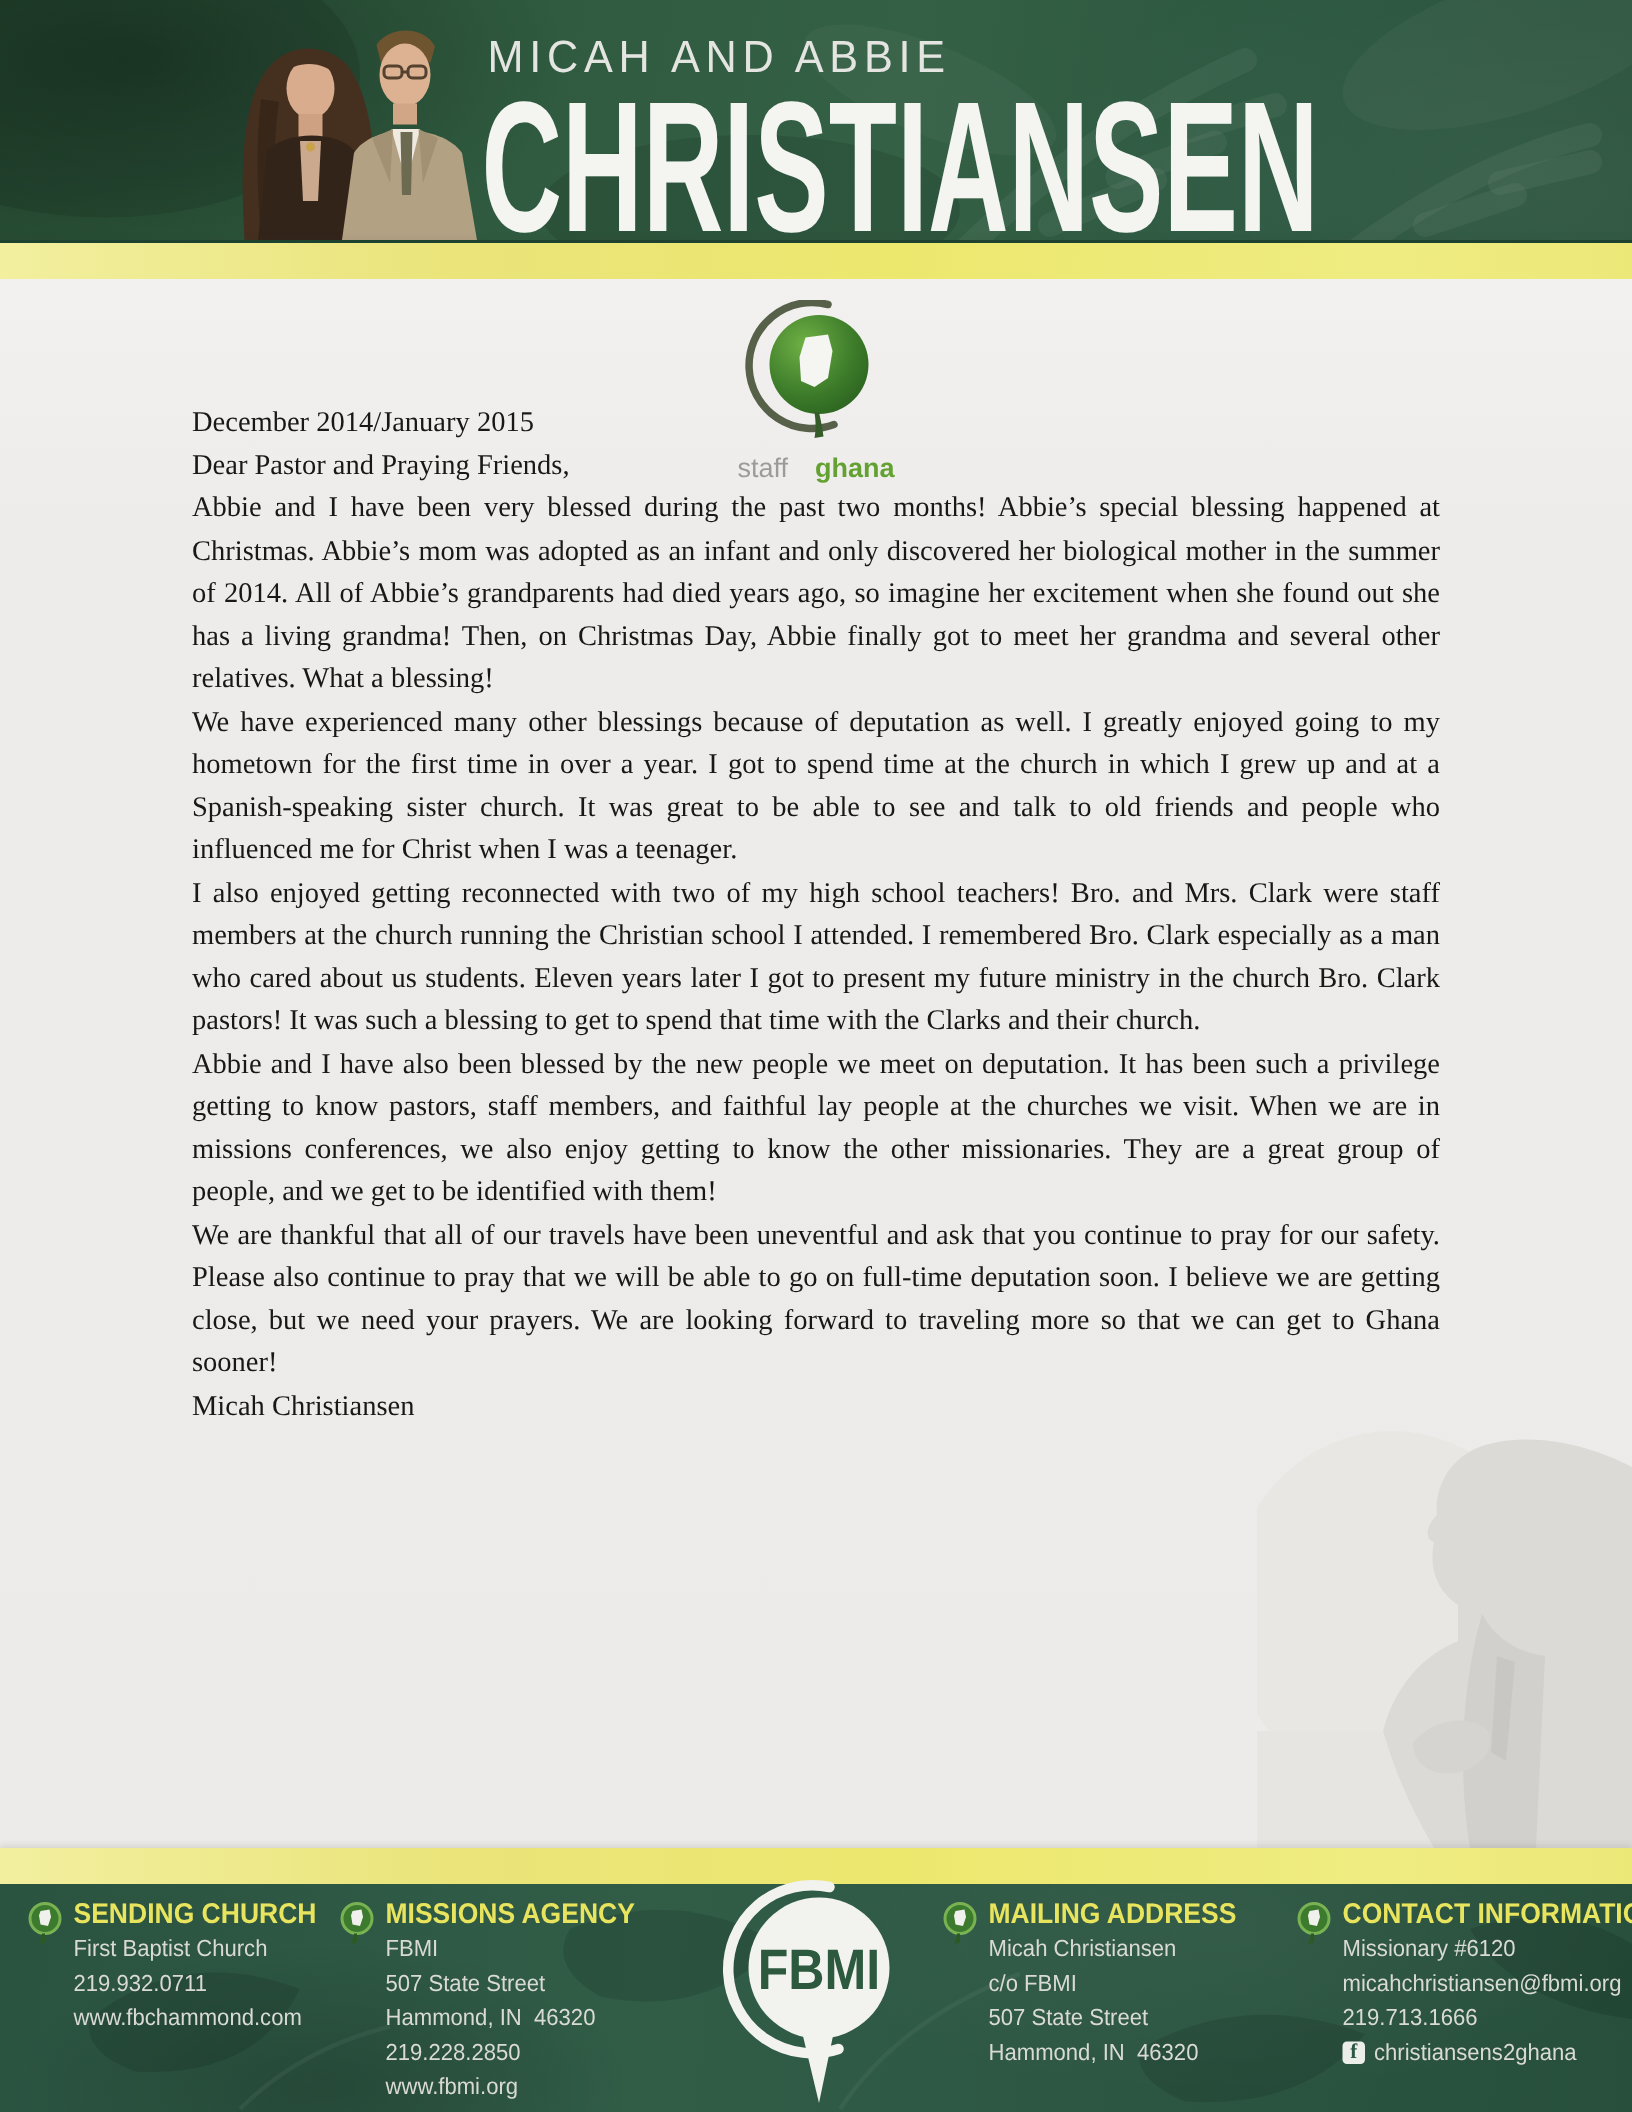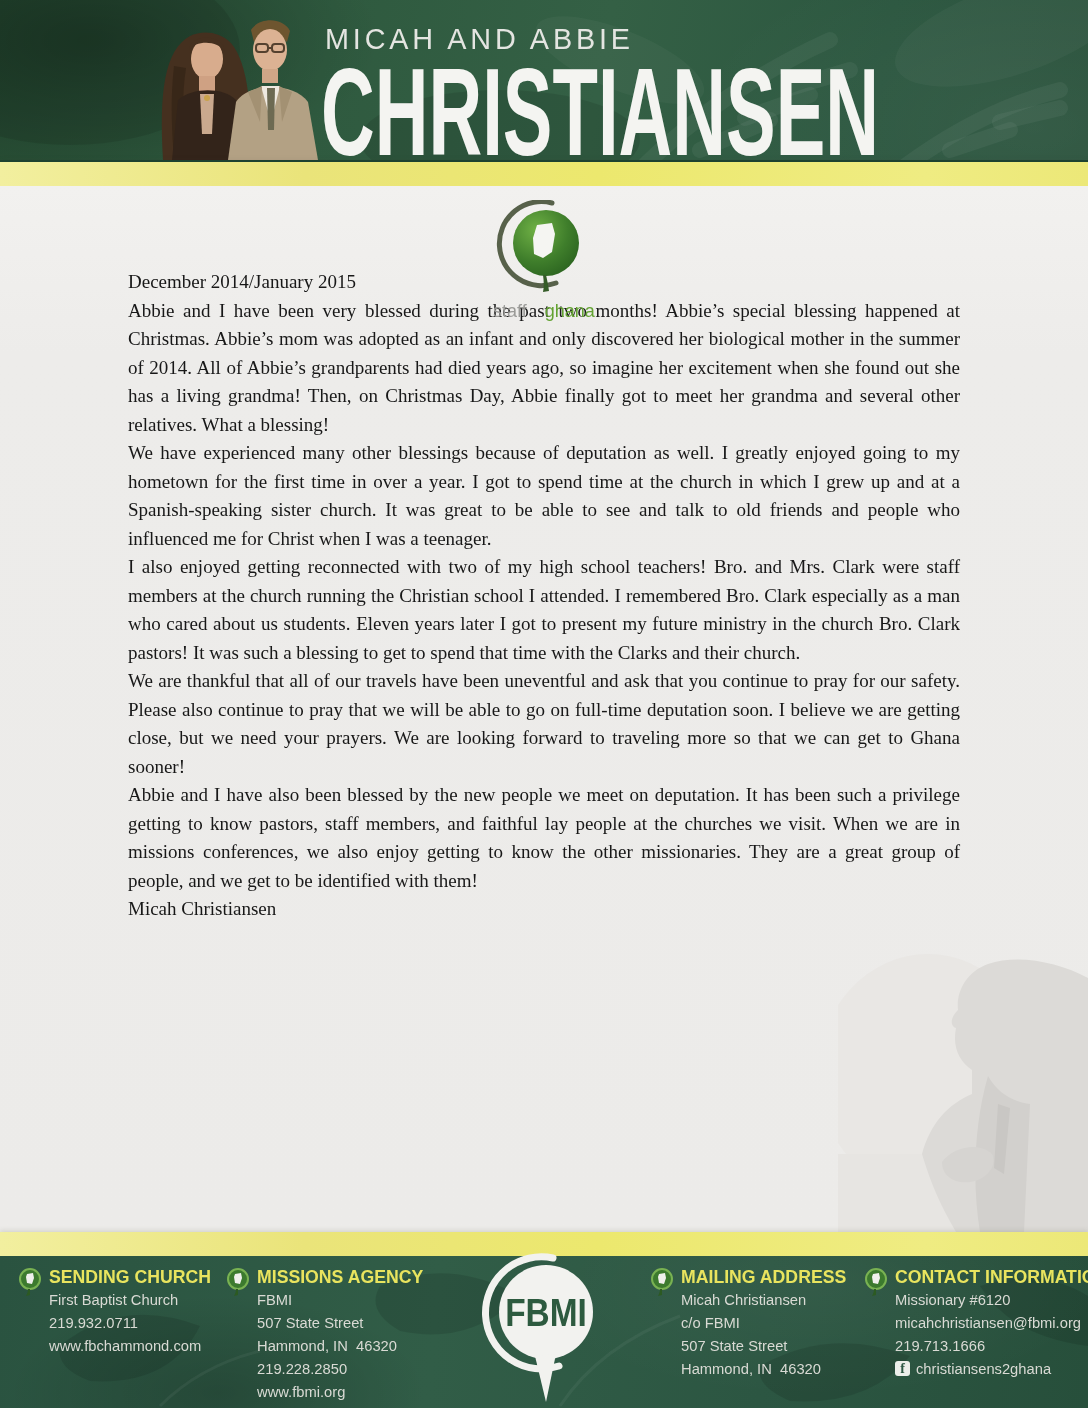--- a/index.html
+++ b/index.html
@@ -35,21 +35,21 @@
   .date{margin:0 0 62px 0;font-family:Liberation Serif, serif;}
   .salutation{margin:0 0 21px 0;}
   .para{text-align:justify;margin:0 0 20px 0;}
   .closing{margin:0 0 19px 0;}
   .watermark{position:absolute;right:0;top:758px;width:250px;height:288px;pointer-events:none;}
 
   
   .tg-logo{position:absolute;left:50%;top:14px;transform:translateX(-50%);width:140px;text-align:center;}
   .tg-text{font-family:"Liberation Sans",sans-serif;font-size:18px;margin-top:-4px;white-space:nowrap;}
   .tg-team{color:#9b9b98;}
-  .tg-ghana{color:#63a232;font-weight:normal;margin-left:18px;}
+  .tg-ghana{color:#63a232;font-weight:bold;margin-left:18px;}
 
   
   .footer-green{position:absolute;top:1256px;left:0;width:1088px;height:152px;
     background:
       radial-gradient(ellipse 300px 140px at 20% 90%, rgba(0,0,0,.18), transparent 70%),
       radial-gradient(ellipse 420px 160px at 75% 20%, rgba(255,255,255,.04), transparent 70%),
       linear-gradient(95deg,#2a5340 0%,#315d47 40%,#2c5642 70%,#274f3b 100%);
     background-color:#2d5743;}
   .footer-green svg.decor{position:absolute;top:0;left:0;width:100%;height:100%;}
   .f-col{position:absolute;top:10px;display:flex;gap:7px;align-items:flex-start;}
@@ -147,25 +147,26 @@
         <circle cx="62" cy="43" r="33" fill="url(#gg)"></circle>
         <path d="M53 25 L68 23 L71 34 L68 52 L59 58 L50 54 L49 38 Z" fill="#f5f5f2"></path>
         <path d="M59 75 C60 82 60 87 59 92 L65 91 C64 84 63 79 62 75 Z" fill="#355c28"></path>
       </svg>
       <div class="tg-text">
         <span class="tg-team">staff</span><span class="tg-ghana">ghana</span>
       </div>
     </div>
 
     <p class="date">December 2014/January 2015</p>
+    <p class="salutation">Dear Pastor and Praying Friends,</p>
     <p class="para">Abbie and I have been very blessed during the past two months! Abbie’s special blessing happened at Christmas. Abbie’s mom was adopted as an infant and only discovered her biological mother in the summer of 2014. All of Abbie’s grandparents had died years ago, so imagine her excitement when she found out she has a living grandma! Then, on Christmas Day, Abbie finally got to meet her grandma and several other relatives. What a blessing!</p>
     <p class="para">We have experienced many other blessings because of deputation as well. I greatly enjoyed going to my hometown for the first time in over a year. I got to spend time at the church in which I grew up and at a Spanish-speaking sister church. It was great to be able to see and talk to old friends and people who influenced me for Christ when I was a teenager.</p>
     <p class="para">I also enjoyed getting reconnected with two of my high school teachers! Bro. and Mrs. Clark were staff members at the church running the Christian school I attended. I remembered Bro. Clark especially as a man who cared about us students. Eleven years later I got to present my future ministry in the church Bro. Clark pastors! It was such a blessing to get to spend that time with the Clarks and their church.</p>
+    <p class="para">Abbie and I have also been blessed by the new people we meet on deputation. It has been such a privilege getting to know pastors, staff members, and faithful lay people at the churches we visit. When we are in missions conferences, we also enjoy getting to know the other missionaries. They are a great group of people, and we get to be identified with them!</p>
     <p class="para">We are thankful that all of our travels have been uneventful and ask that you continue to pray for our safety. Please also continue to pray that we will be able to go on full-time deputation soon. I believe we are getting close, but we need your prayers. We are looking forward to traveling more so that we can get to Ghana sooner!</p>
-    <p class="para">Abbie and I have also been blessed by the new people we meet on deputation. It has been such a privilege getting to know pastors, staff members, and faithful lay people at the churches we visit. When we are in missions conferences, we also enjoy getting to know the other missionaries. They are a great group of people, and we get to be identified with them!</p>
     <p class="signature">Micah Christiansen</p>
   </main>
 
   <div class="stripe bottom"></div>
 
   <footer class="footer-green">
     <svg class="decor" viewBox="0 0 1088 152" preserveAspectRatio="none">
       <g fill="rgba(0,0,0,0.11)">
         <path d="M60 90 Q120 40 200 70 Q170 130 90 125 Q55 112 60 90 Z"></path>
         <path d="M380 30 Q450 0 520 40 Q470 90 400 75 Q365 55 380 30 Z"></path>
@@ -208,21 +209,21 @@
       <div>
         <div class="f-head">MISSIONS AGENCY</div>
         <div class="f-line">FBMI</div>
         <div class="f-line">507 State Street</div>
         <div class="f-line">Hammond, IN  46320</div>
         <div class="f-line">219.228.2850</div>
         <div class="f-line">www.fbmi.org</div>
       </div>
     </div>
 
-    <div class="f-col" style="left:650px;">
+    <div class="f-col" style="left:628px;">
       <svg class="pin" width="24" height="30" viewBox="0 0 24 30">
         <circle cx="12" cy="12" r="10" fill="#3c7a2e" stroke="#79b252" stroke-width="2"></circle>
         <path d="M9 7 L15 6 L16 11 L14 17 L9 16 L8 10 Z" fill="#f0f0ec"></path>
         <path d="M10 22 C10 25 9 27 8 29 L12 28 C12 25 12 23 12 22 Z" fill="#2c5a22"></path>
       </svg>
       <div>
         <div class="f-head">MAILING ADDRESS</div>
         <div class="f-line">Micah Christiansen</div>
         <div class="f-line">c/o FBMI</div>
         <div class="f-line">507 State Street</div>

